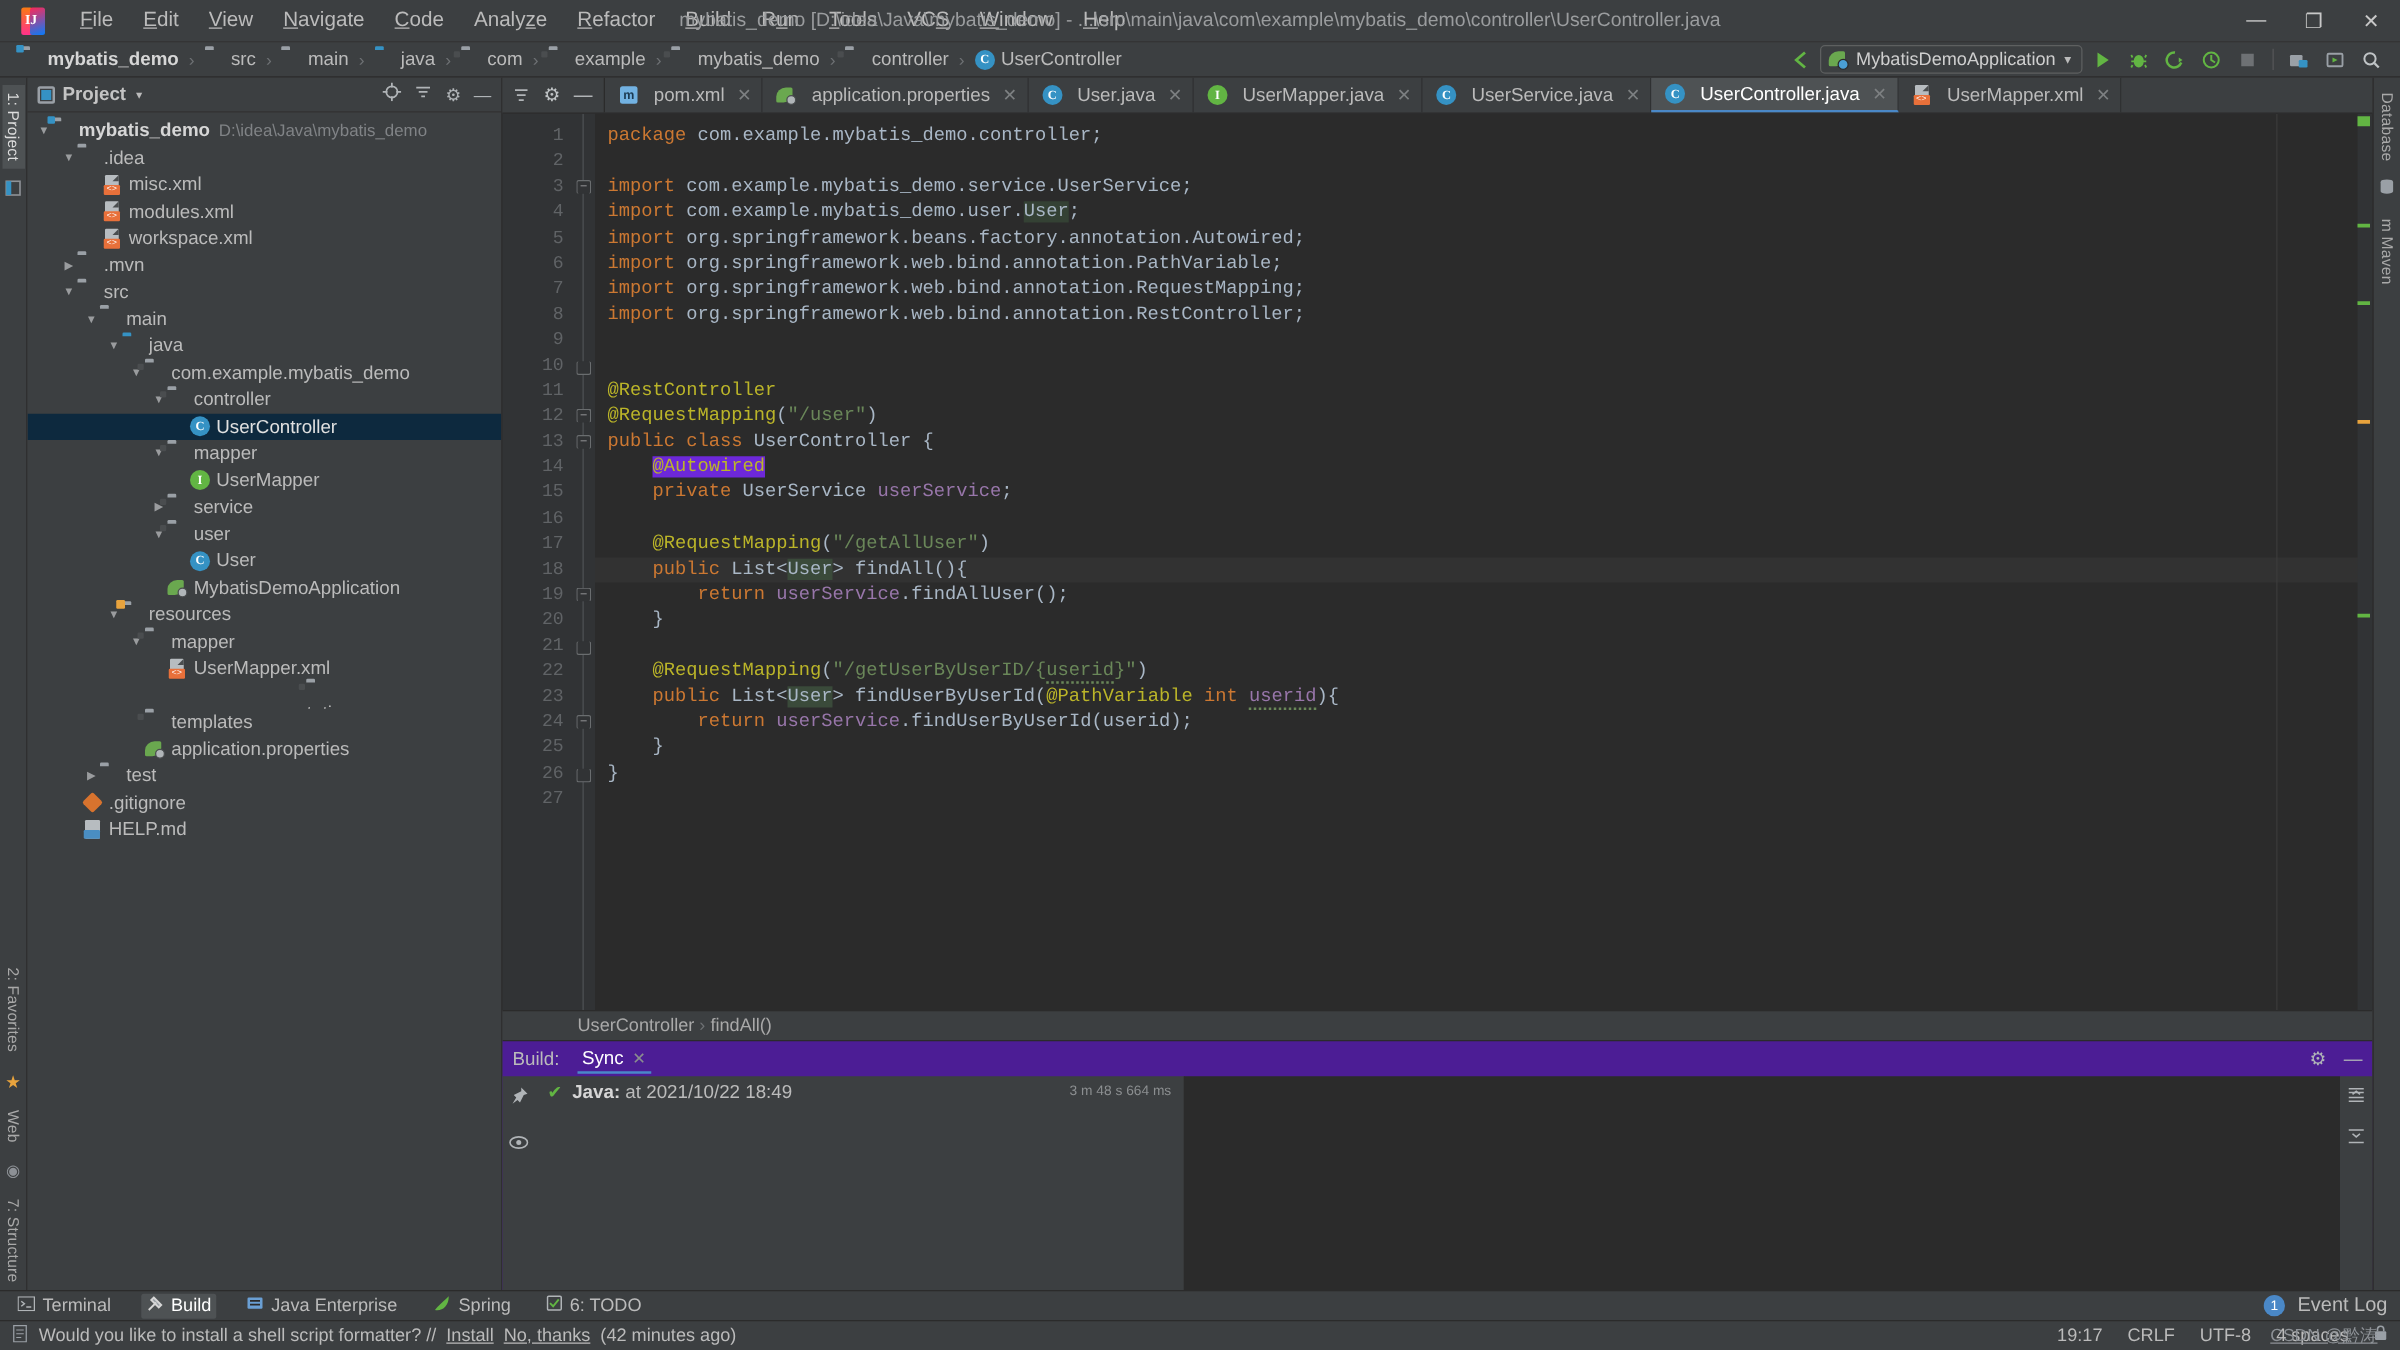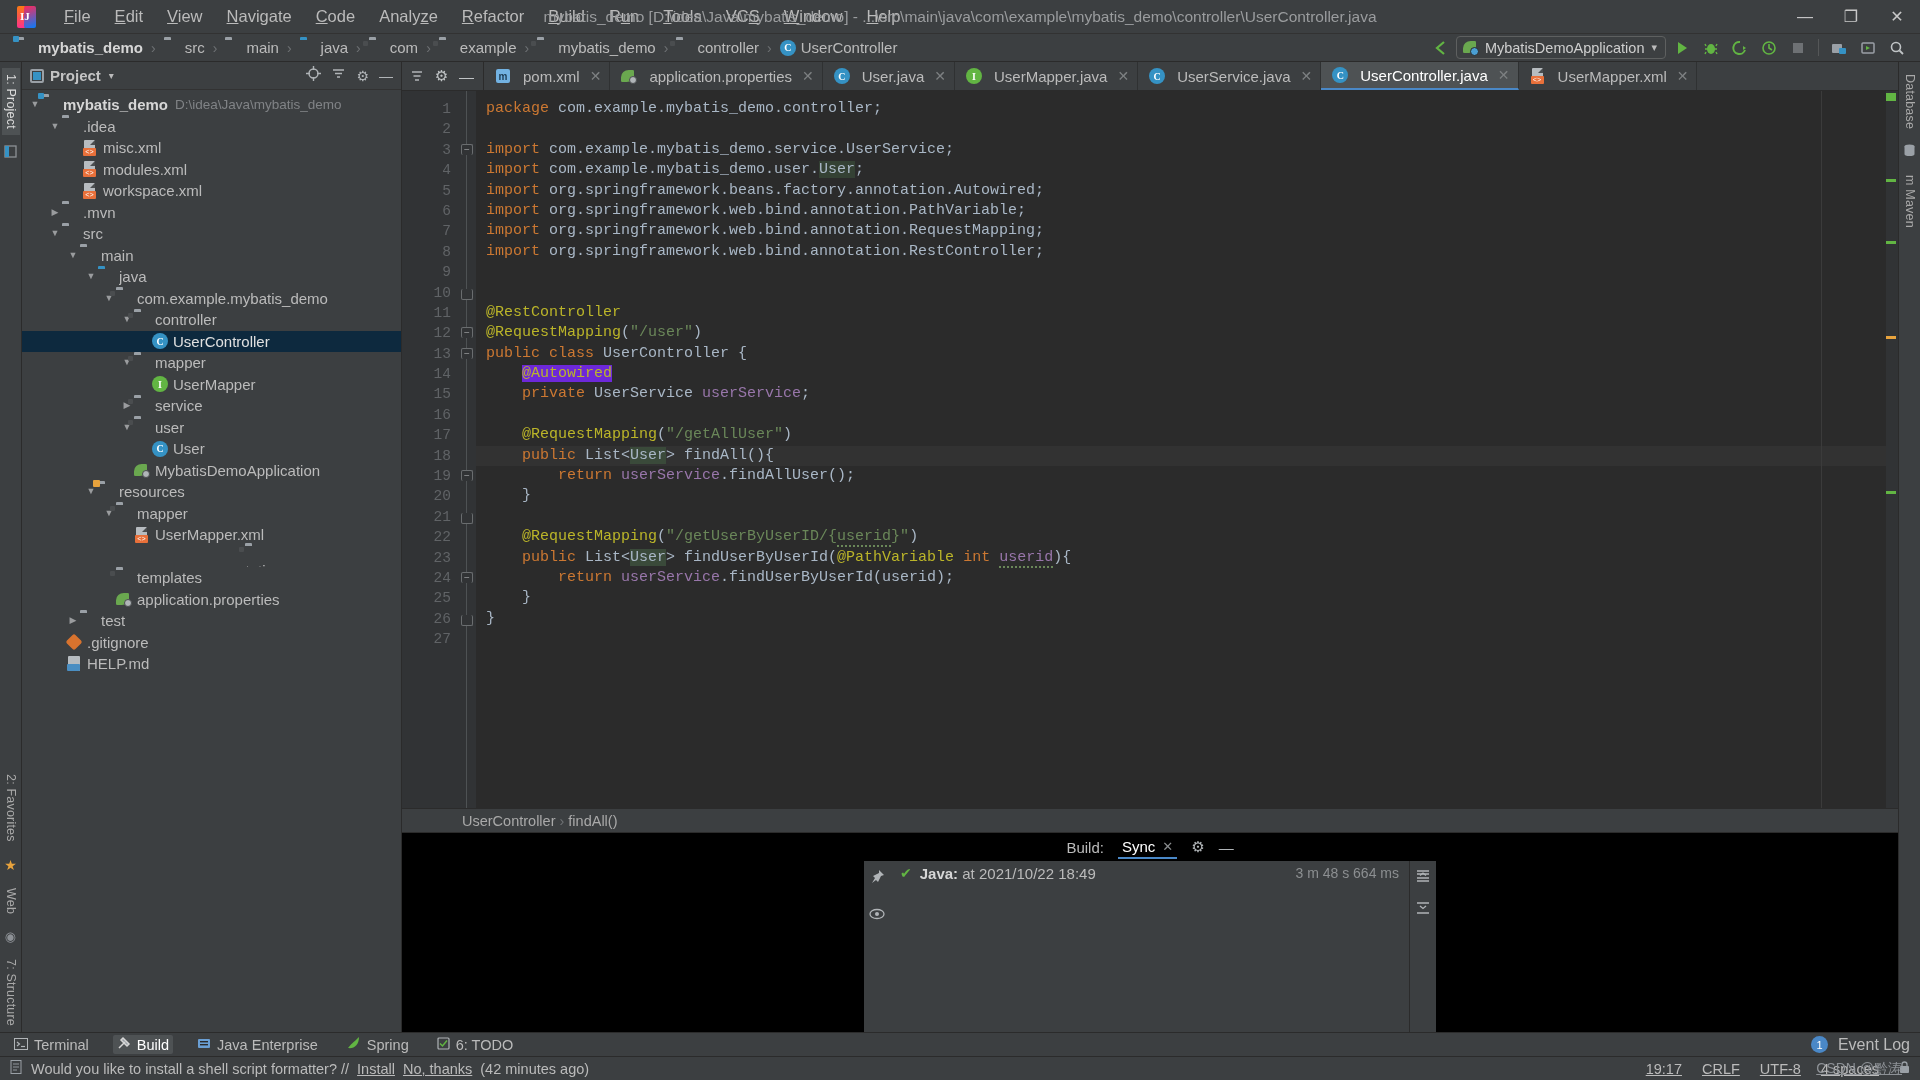--- a/index.html
+++ b/index.html
@@ -145,54 +145,54 @@
   .wavy{ border-bottom:2px dotted #6a8759; }
   .caretcol{ position:absolute; left:1345px; top:0; bottom:0; width:1px; background:#3b3b3b;}
   .mmark{ position:absolute; right:2px; width:10px; height:3px;}
   .mright{ position:absolute; right:0; top:0; bottom:0; width:12px; background:#313335;}
 
   
   .crumbbar{ height:24px; background:#3c3f41; border-top:1px solid #2b2b2b; display:flex; align-items:center;
              padding-left:60px; flex:none; font-size:14.5px; color:#a9a9a9; gap:4px;}
 
   
-  .buildpanel{ height:200px; background:#000000; border-top:1px solid #2b2b2b; flex:none; display:flex; flex-direction:column;align-items:center;}
+  .buildpanel{ height:200px; background:#4c1d95; border-top:1px solid #2b2b2b; flex:none; display:flex; flex-direction:column;}
   .buildhdr{ height:28px; display:flex; align-items:center; padding:0 8px; gap:14px; flex:none;}
   .buildhdr .t{ font-size:15px; color:#bbbbbb;}
   .btab{ display:flex; align-items:center; gap:7px; font-size:15px; color:#ffffff;
          border-bottom:2px solid #4a88c7; padding:3px 4px 2px;}
   .btab .x{ color:#8a8d8f; font-size:13px;}
   .buildhdr .right{ margin-left:auto; display:flex; gap:14px; align-items:center;}
   .buildbody{ flex:1; display:flex; min-height:0;}
   .bside{ width:26px; background:#3c3f41; display:flex; flex-direction:column; align-items:center; gap:18px; padding-top:8px; flex:none;}
   .blist{ width:520px; background:#3c3f41; border-right:1px solid #2b2b2b; flex:none;}
   .brow{ display:flex; align-items:center; height:24px; padding:0 10px; gap:8px; font-size:15px; color:#bbbbbb;}
   .brow .chk{ color:#62b543; font-size:14px;}
   .brow .lbl b{ color:#d6d6d6;}
-  .brow .dur{ margin-left:auto; color:#8c8f91; font-size:14px;}
+  .brow .dur{ margin-left:auto; color:#8c8f91; font-size:11px;}
   .bdetail{ flex:1; background:#2b2b2b;}
   .bright{ width:26px; background:#3c3f41; display:flex; flex-direction:column; align-items:center; gap:14px; padding-top:8px; flex:none;}
 
   
   .railR{ width:22px; background:#3c3f41; border-left:1px solid #2b2b2b; flex:none; display:flex;
           flex-direction:column; align-items:center; padding-top:6px;}
 
   
   .twbar{ height:24px; background:#3c3f41; border-top:1px solid #2b2b2b; display:flex; align-items:center;
           padding:0 10px; gap:20px; flex:none;}
   .twitem{ display:flex; align-items:center; gap:6px; font-size:14.5px; color:#bbbbbb; padding:1px 4px;}
   .twitem.active{ background:#4e5254; border-radius:2px; color:#fff;}
   .twbar .right{ margin-left:auto; display:flex; align-items:center; gap:10px;}
   .badge{ width:17px;height:17px;border-radius:50%;background:#4a88c7;color:#fff;font-size:11px;
           display:flex;align-items:center;justify-content:center;}
 
   
   .status{ height:24px; background:#3c3f41; border-top:1px solid #2b2b2b; display:flex; align-items:center;
            padding:0 10px; gap:8px; flex:none; font-size:14.5px; color:#bbbbbb;}
-  .status .right{ margin-left:auto; display:flex; align-items:flex-end; gap:20px;text-decoration:underline;}
+  .status .right{ margin-left:auto; display:flex; align-items:flex-end; gap:20px;}
   .status a{ color:#6a9fd4; }
   .wm{ color:#8d9196; font-size:14px;}
 
   .bulb{ width:13px;height:13px;border-radius:50%;background:#e8a33d;position:relative;}
   .bulb:after{content:"";position:absolute;left:3.5px;bottom:-3px;width:6px;height:3px;background:#b9822e;border-radius:0 0 2px 2px;}
   .beanic{position:relative;width:15px;height:15px;}
   .beanic .g{position:absolute;left:0;top:1px;width:13px;height:12px;background:#6aa84f;border-radius:60% 10% 55% 10%;}
   .beanic .c{position:absolute;right:-1px;bottom:-1px;width:9px;height:9px;border-radius:50%;background:#4a9fd4;border:1px solid #2b2b2b;}
 </style>
 </head>

